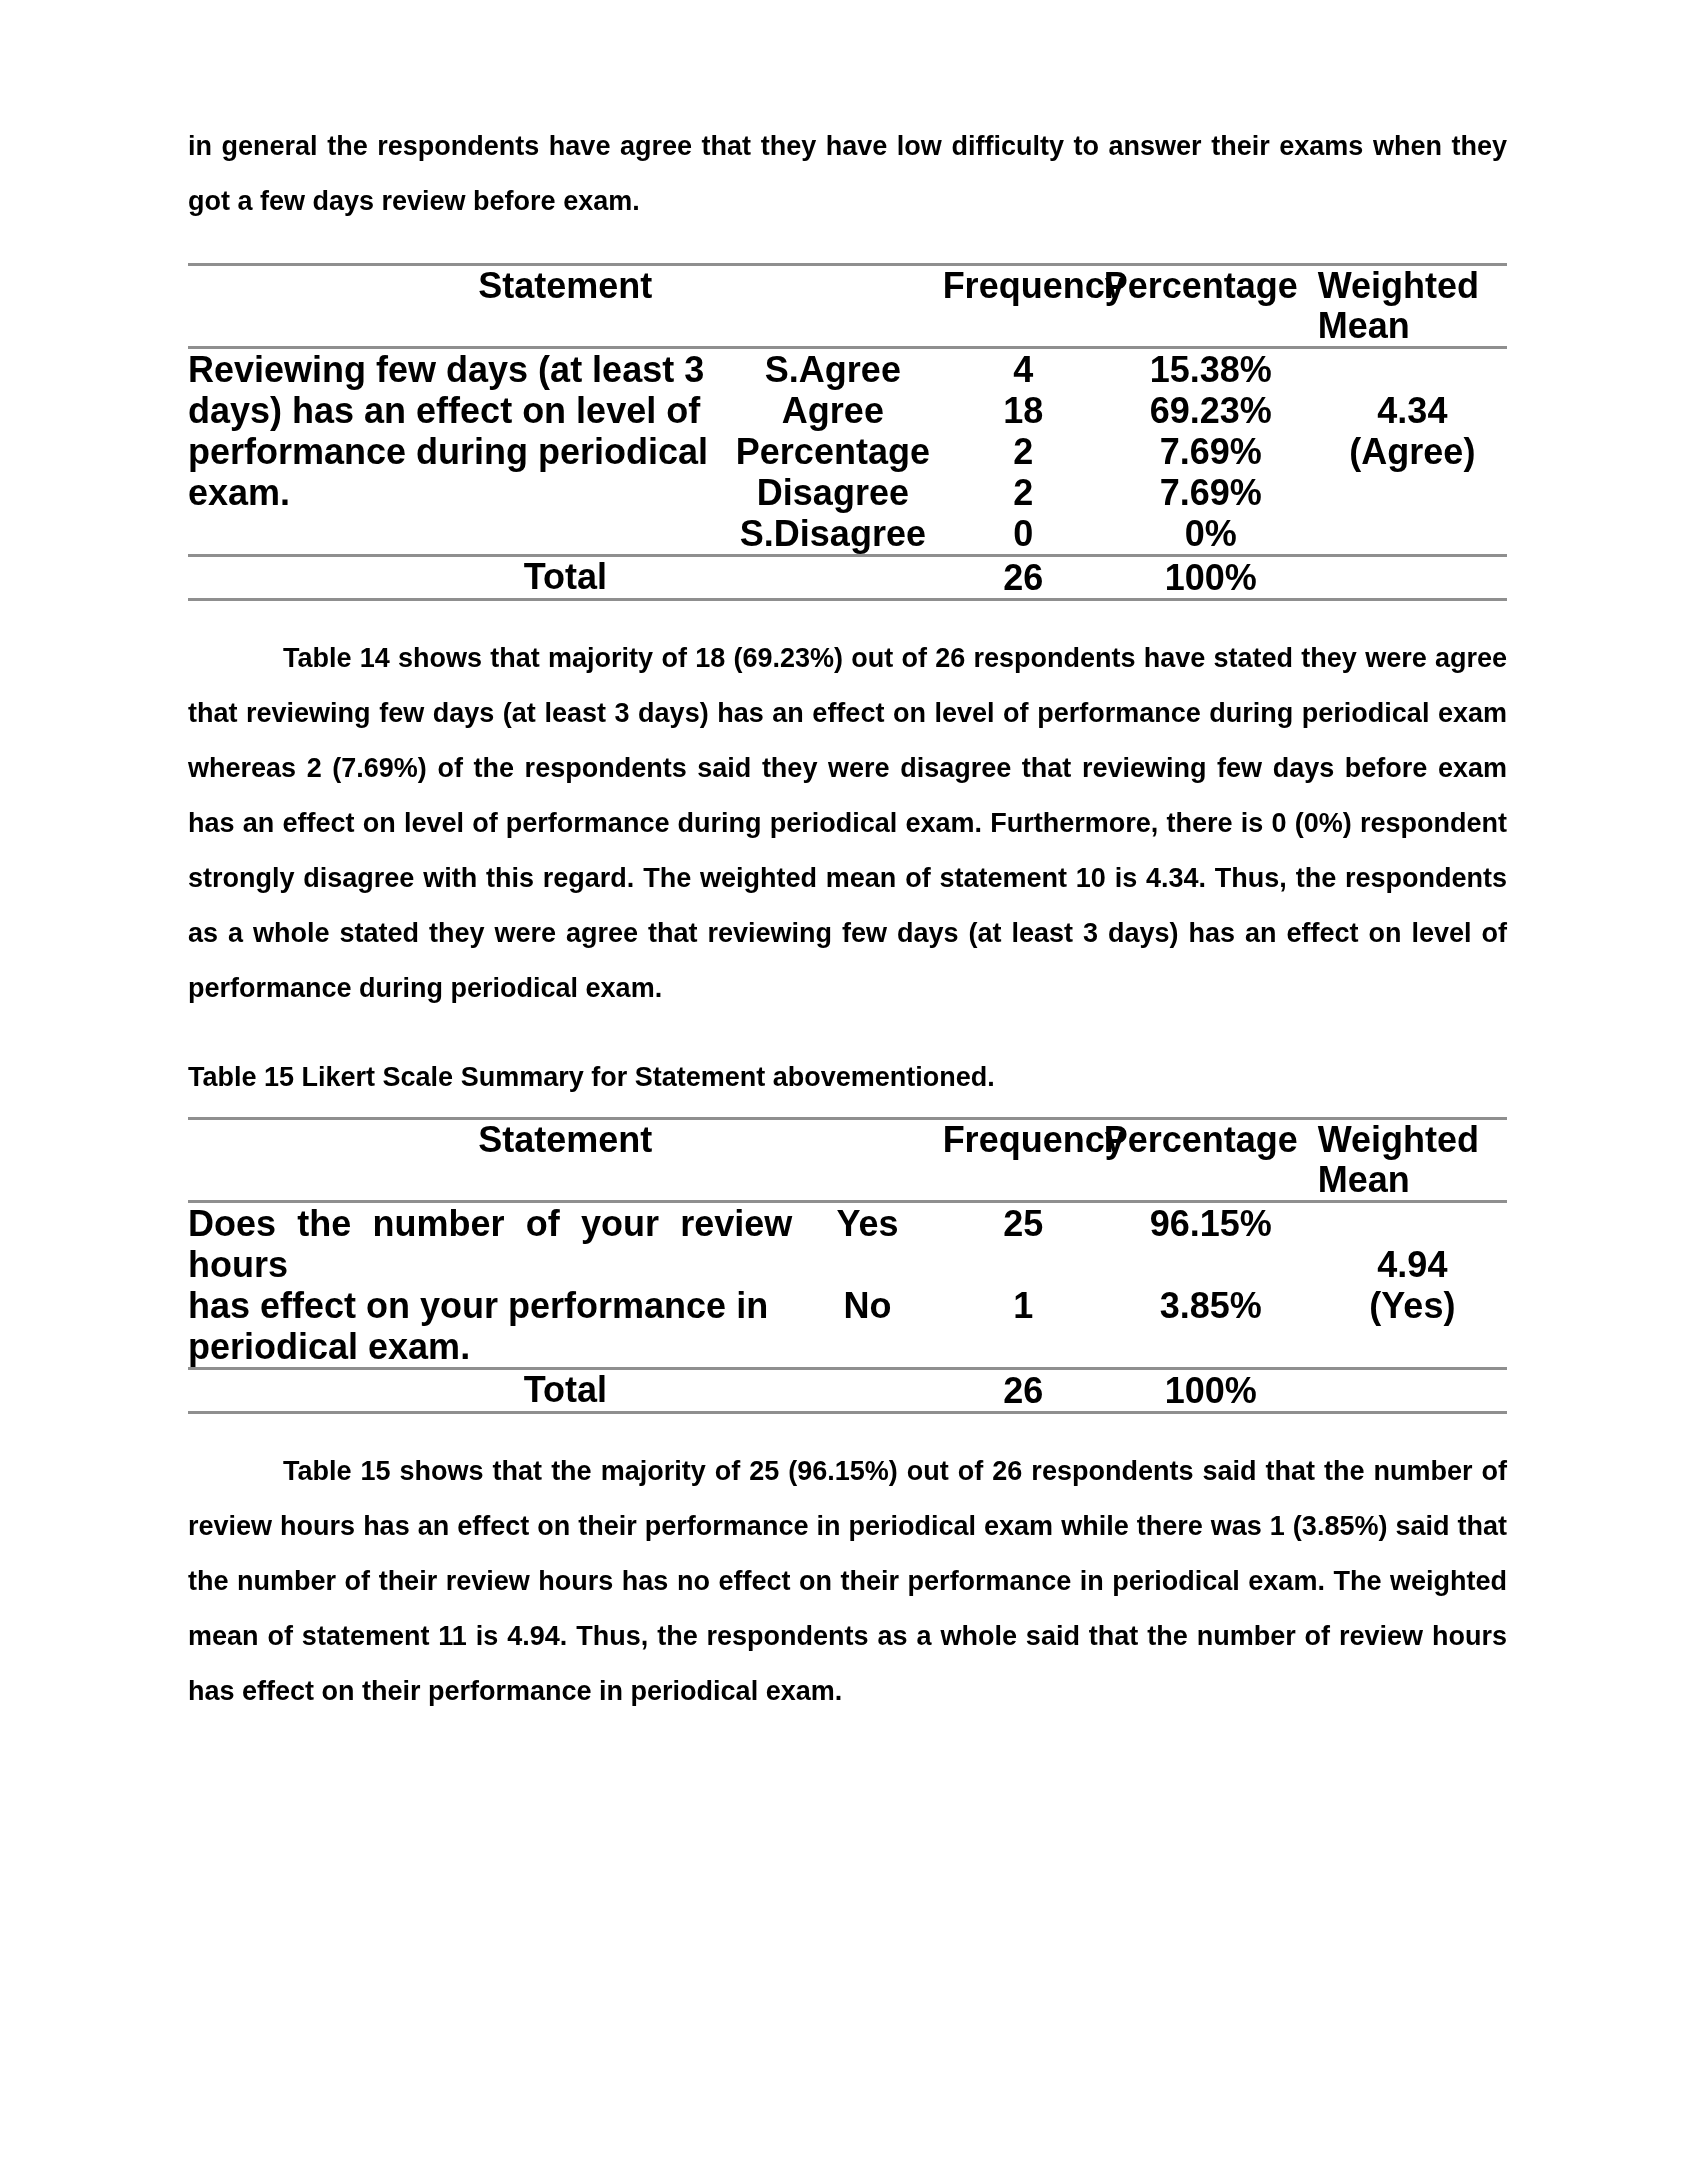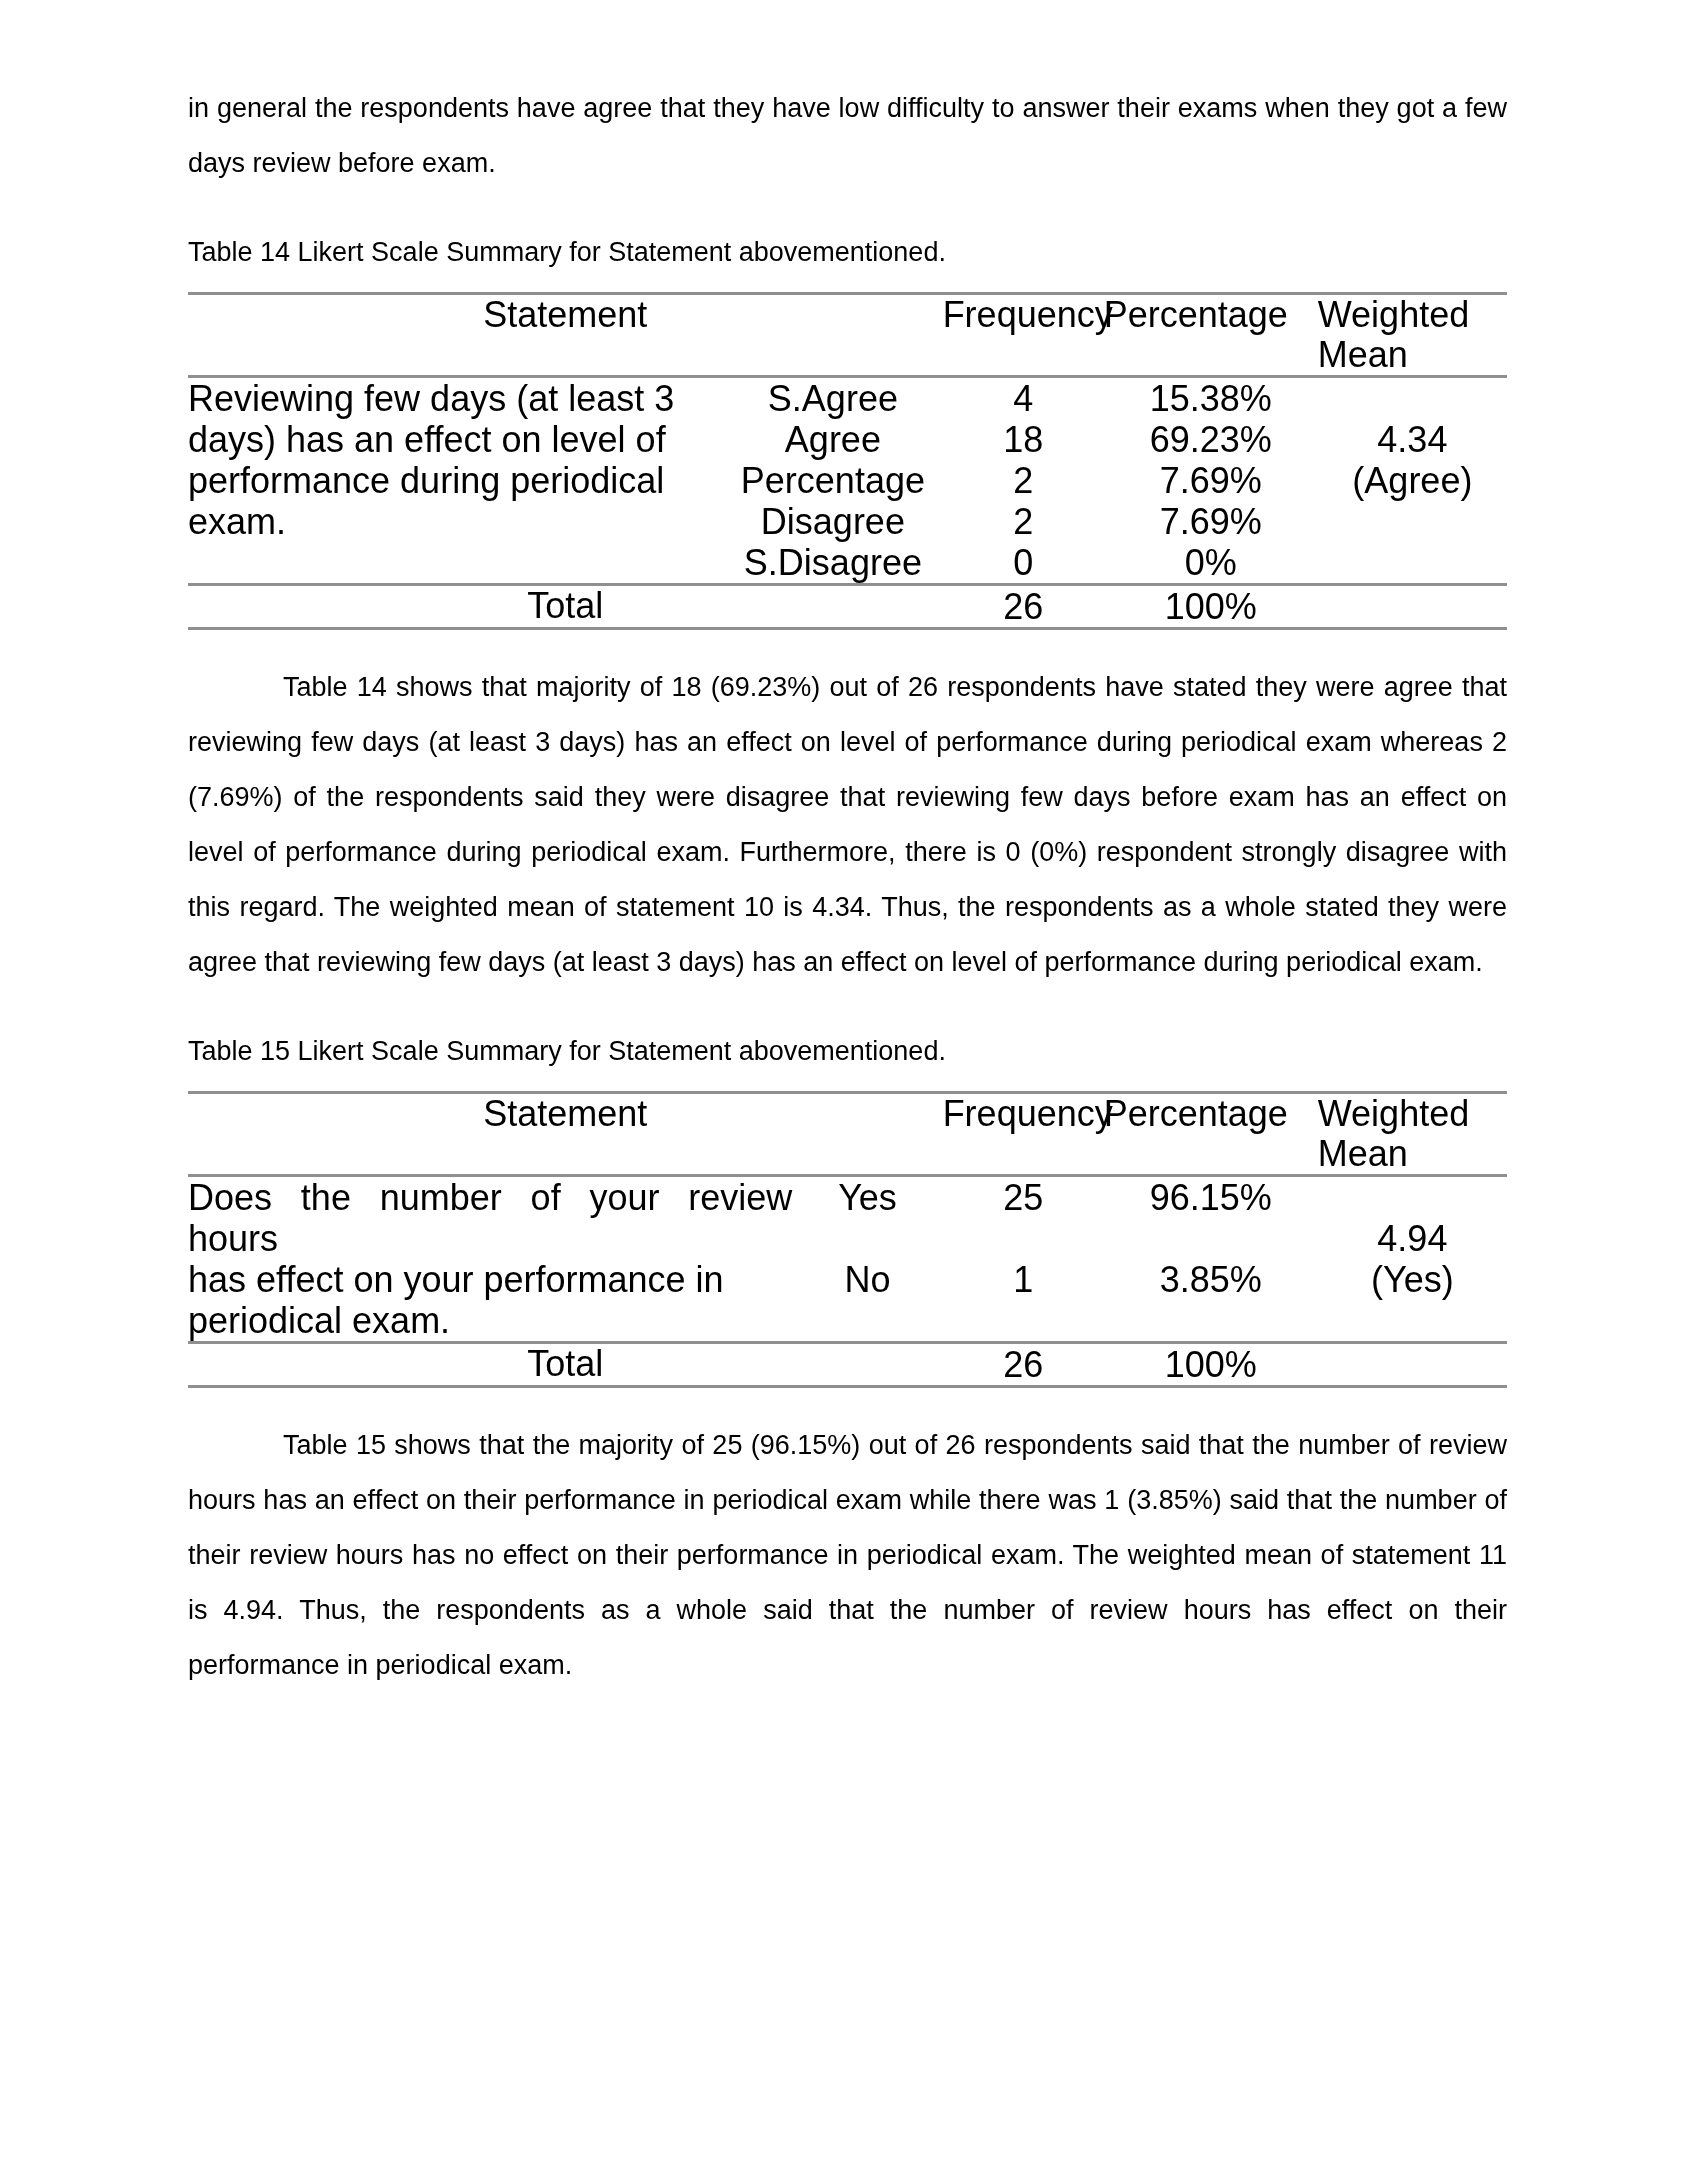--- a/index.html
+++ b/index.html
@@ -12,21 +12,22 @@
     height: 2178px;
     font-family: "Liberation Sans", sans-serif;
     color: #000000;
     -webkit-font-smoothing: antialiased;
   }
   .page {
     position: relative;
     width: 1683px;
     height: 2178px;
     box-sizing: border-box;
-    padding: 81px 176px 0 188px;
+    padding: 119px 176px 0 188px;
+    font-weight: bold;
   }
   .para {
     font-size: 27px;
     line-height: 55px;
     text-align: justify;
     text-justify: inter-word;
     margin: 0 0 34px 0;
   }
   .para.indent {
     text-indent: 95px;
@@ -105,21 +106,20 @@
   .t15 .col-pct  { width: 198px; }
   .t15 .col-wm   { width: 175px; }
 </style>
 </head>
 <body>
 
 <div class="page">
 
   <p class="para">in general the respondents have agree that they have low difficulty to answer their exams when they got a few days review before exam.</p>
 
-  <p class="caption">Table 14 Likert Scale Summary for Statement abovementioned.</p>
 
   <div class="tbl-wrap">
     <table class="likert t14">
       <colgroup>
         <col class="col-stmt">
           <col class="col-opt">
           <col class="col-freq">
           <col class="col-pct">
           <col class="col-wm">
       </colgroup>

